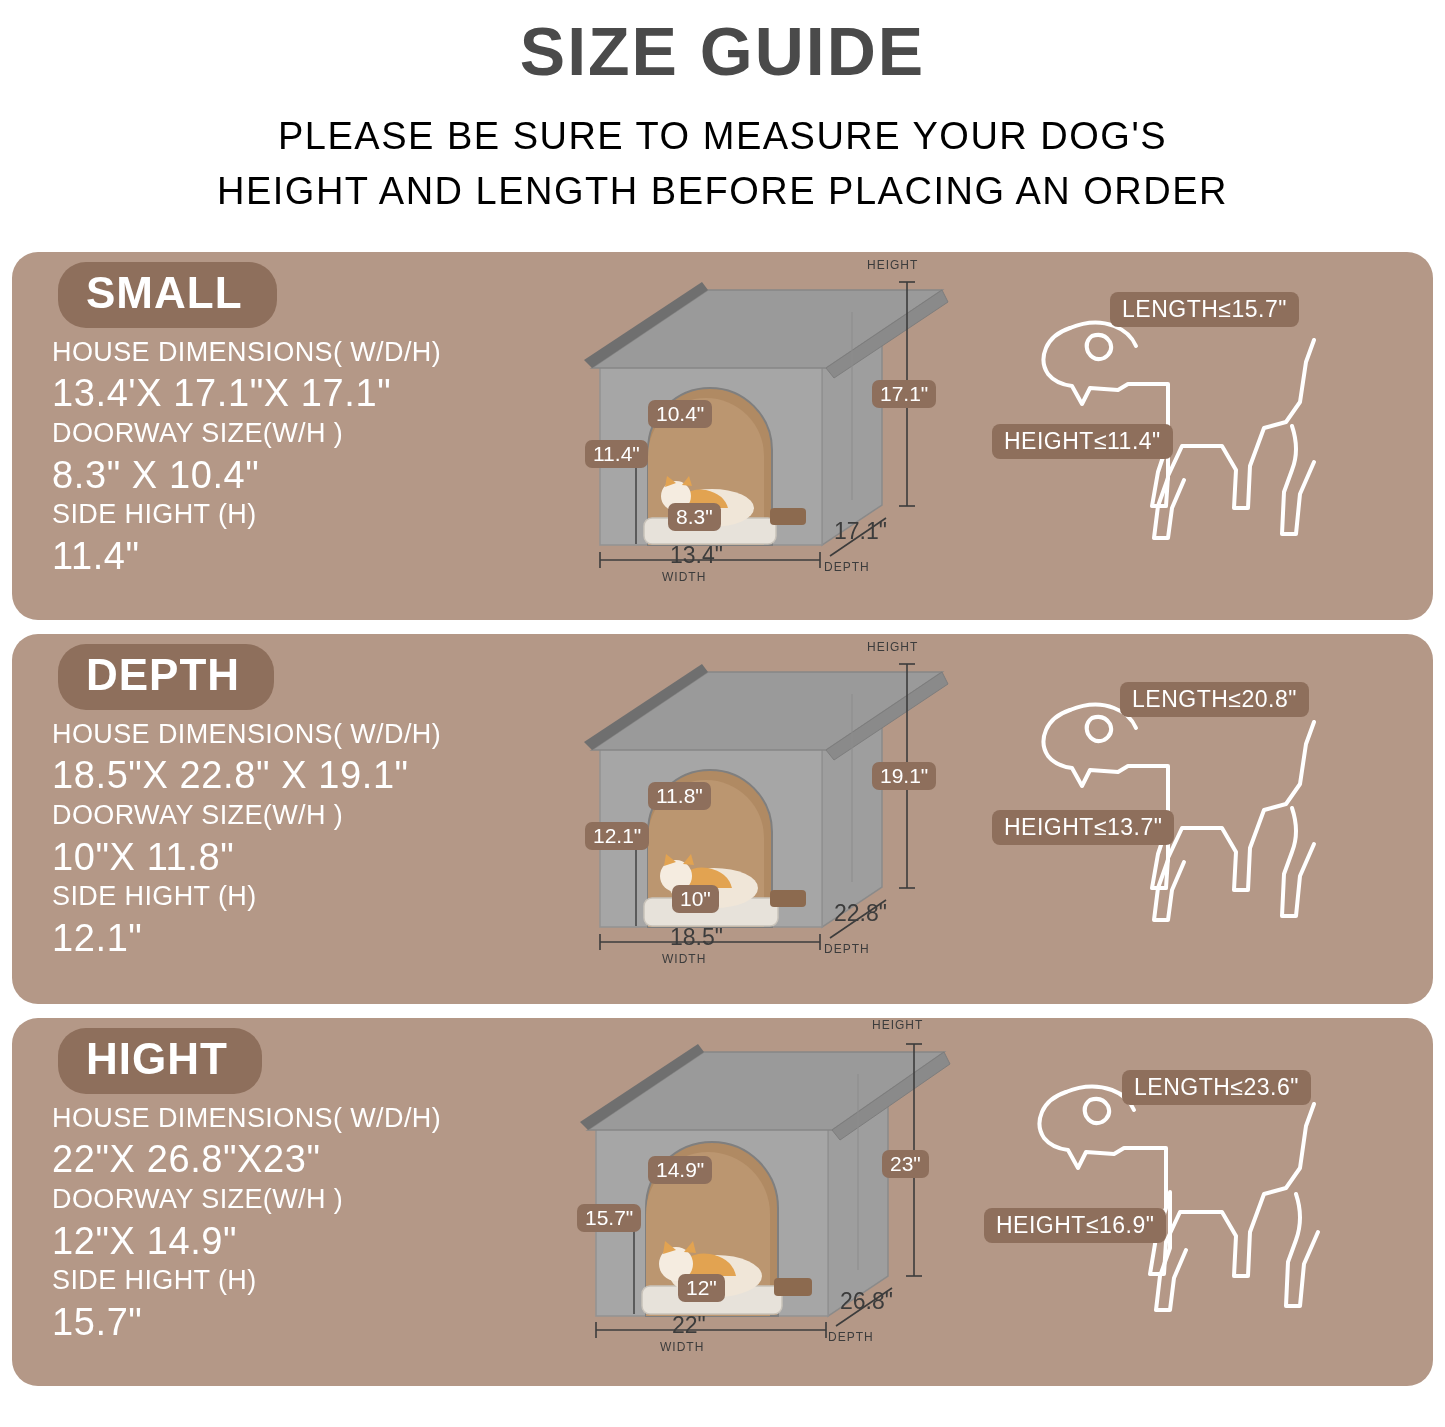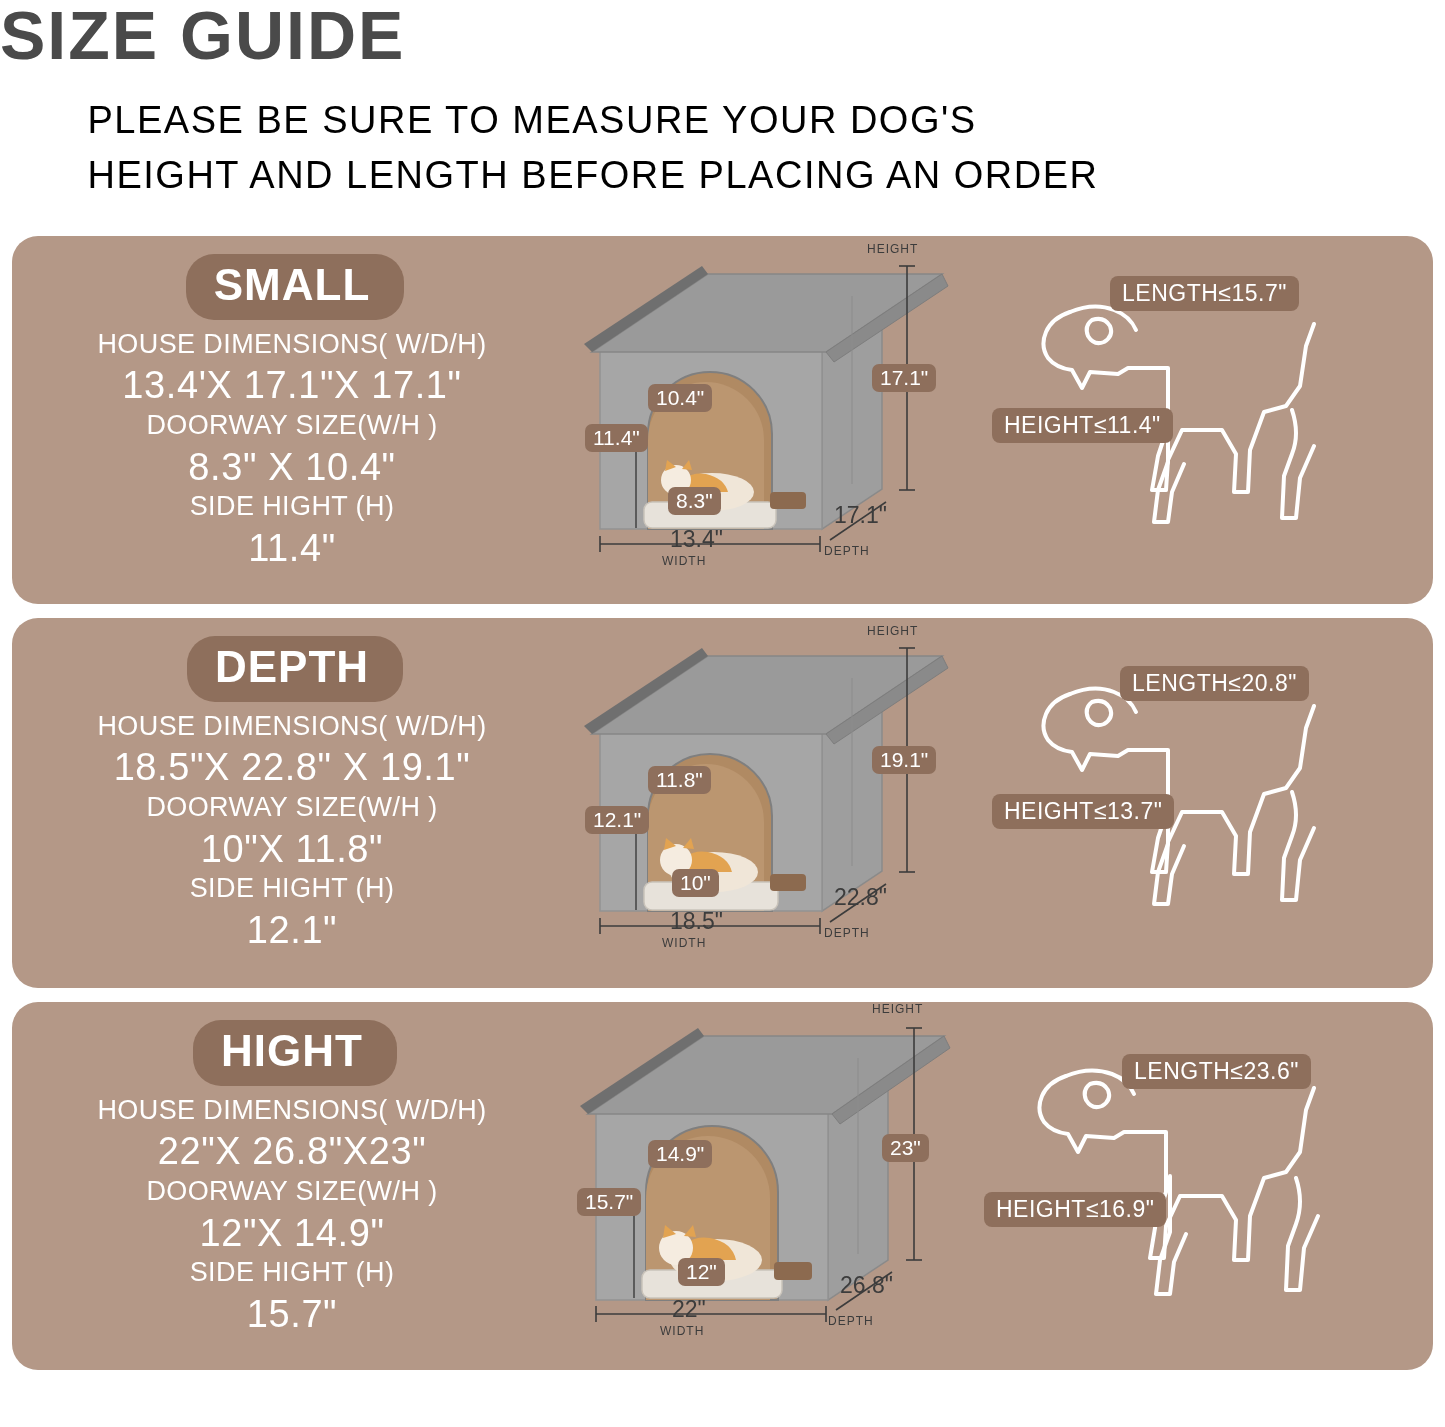--- a/index.html
+++ b/index.html
@@ -9,21 +9,21 @@
     height: 1427px;
     background: #ffffff;
     font-family: "Liberation Sans", sans-serif;
     color: #3d3d3d;
     overflow: hidden;
   }
 
   .page { width: 1445px; height: 1427px; position: relative; }
 
   
-  .header { padding-top: 0; }
+  .header { text-align: center; padding-top: 16px; }
   .title {
     font-size: 68px;
     font-weight: bold;
     letter-spacing: 2px;
     color: #4a4a4a;
     line-height: 1.05;
     margin: 0;
   }
   .subtitle {
     font-size: 38px;
@@ -45,24 +45,23 @@
     border-radius: 26px;
   }
   #panel-small { margin-top: 32px; height: 368px; }
   #panel-medium { height: 370px; }
   #panel-large { height: 368px; margin-bottom: 0; }
 
   
   .spec {
     position: absolute;
     left: 40px;
-    top: 18px;
+    top: 10px;
     width: 480px;
     color: #ffffff;
-    text-align: center;
   }
   .size-pill {
     display: inline-block;
     background: #8e6f5c;
     color: #ffffff;
     font-size: 44px;
     font-weight: bold;
     letter-spacing: 1px;
     padding: 6px 34px 10px 28px;
     border-radius: 28px;

